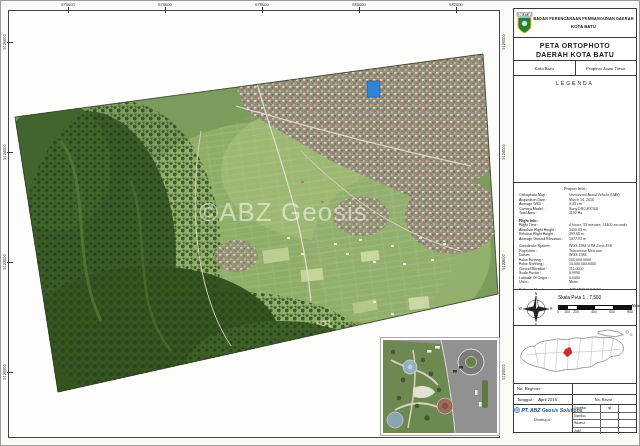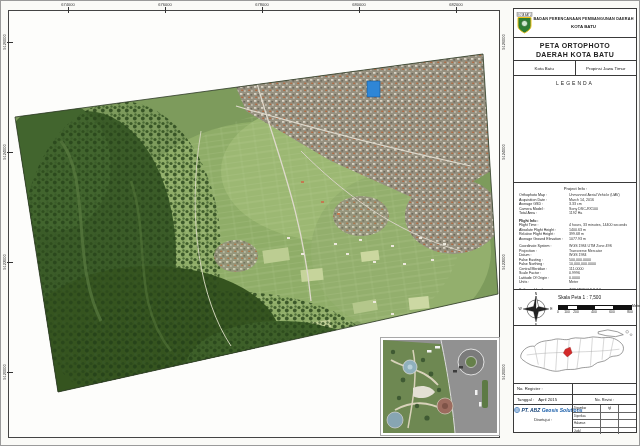--- a/index.html
+++ b/index.html
@@ -172,20 +172,21 @@
       <g fill="#c47a50">
         <rect x="320" y="200" width="3" height="2"></rect>
           <rect x="336" y="212" width="3" height="2"></rect>
         <rect x="300" y="180" width="3" height="2"></rect>
       </g>
       <rect x="366" y="80" width="13" height="16" fill="#2f86d6" stroke="#17568f" stroke-width="0.6"></rect>
     </g>
     <polygon points="14,116 482,53 497,293 57,391" fill="none" stroke="#2f3a28" stroke-width="0.8"></polygon>
   </svg>
 
+  <div class="watermark">©ABZ Geosis</div>
 
   <div class="inset-photo">
     <svg width="114" height="93" viewBox="0 0 114 93">
       <rect width="114" height="93" fill="#919191"></rect>
       <polygon points="0,0 58,4 66,40 72,93 0,93" fill="#6e8852"></polygon>
       <path d="M58,0 C62,20 68,50 72,93" stroke="#dcdcdc" stroke-width="1" fill="none"></path>
       <path d="M8,20 C25,30 40,28 55,45" stroke="#d8d2ba" stroke-width="1.8" fill="none"></path>
       <path d="M12,70 C30,60 45,62 62,70" stroke="#d8d2ba" stroke-width="1.8" fill="none"></path>
       <path d="M30,10 C35,35 30,60 25,88" stroke="#d8d2ba" stroke-width="1.5" fill="none"></path>
       <path d="M30,48 C38,44 48,46 52,52 C48,58 36,60 30,56 Z" fill="#e3e0d4"></path>

